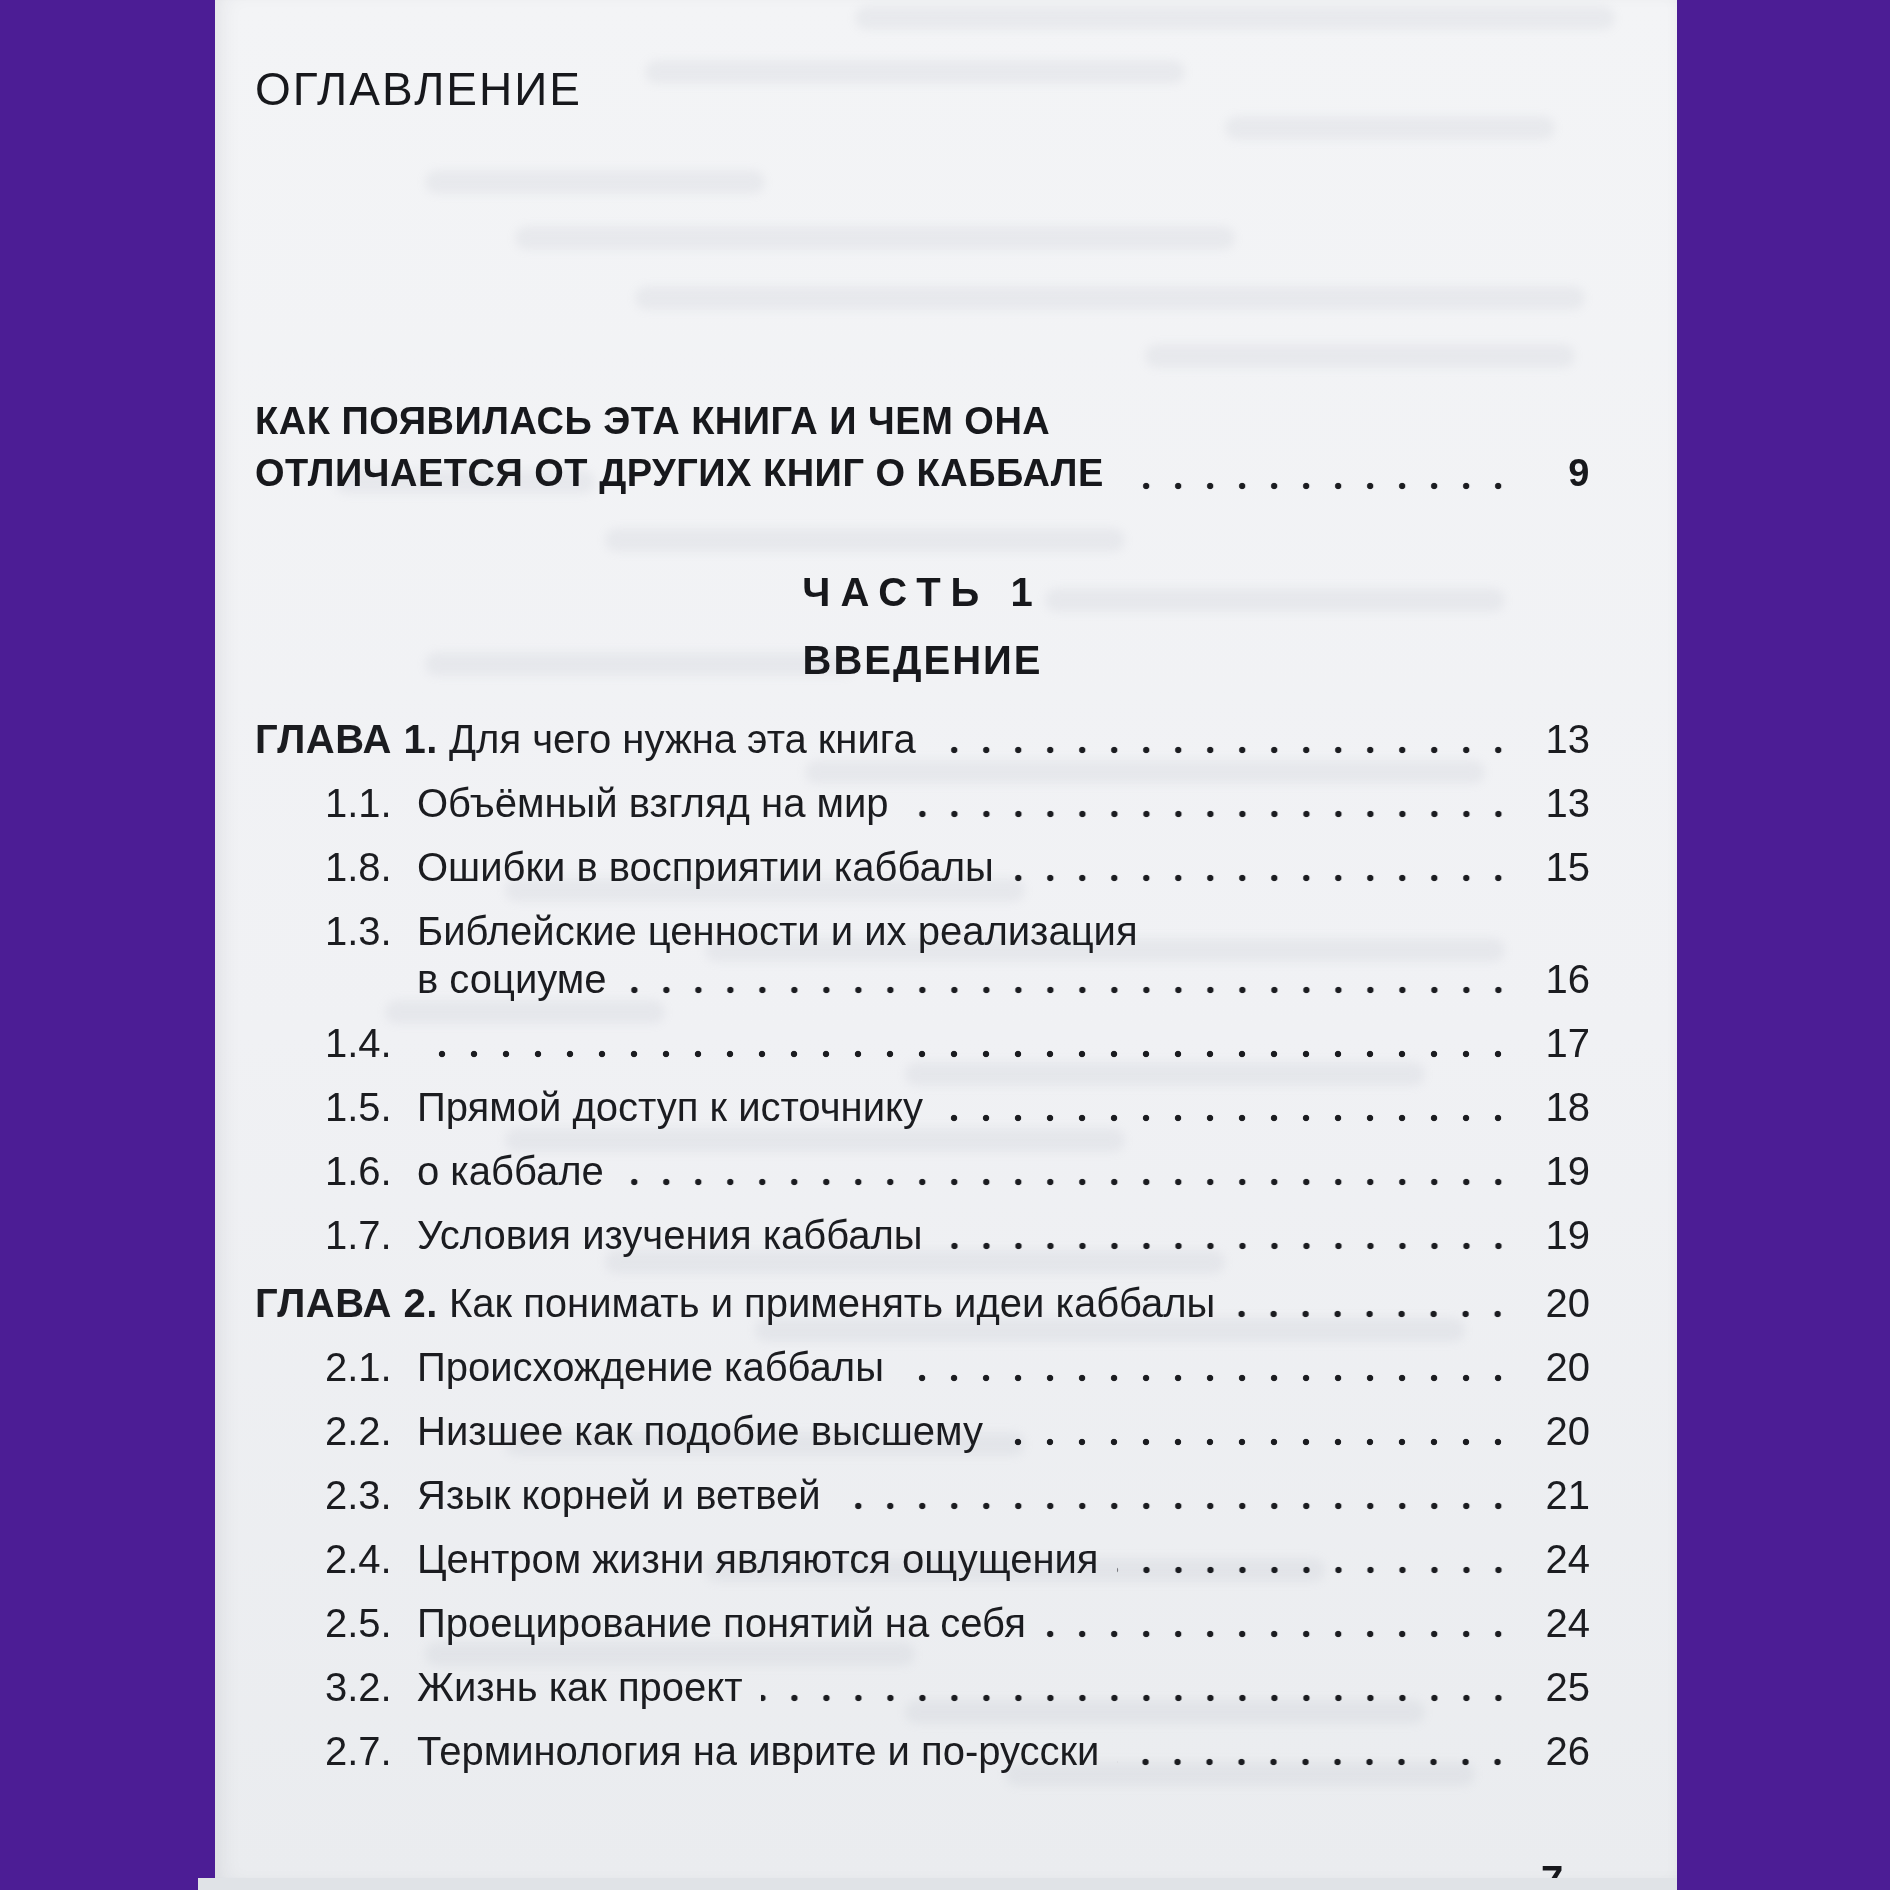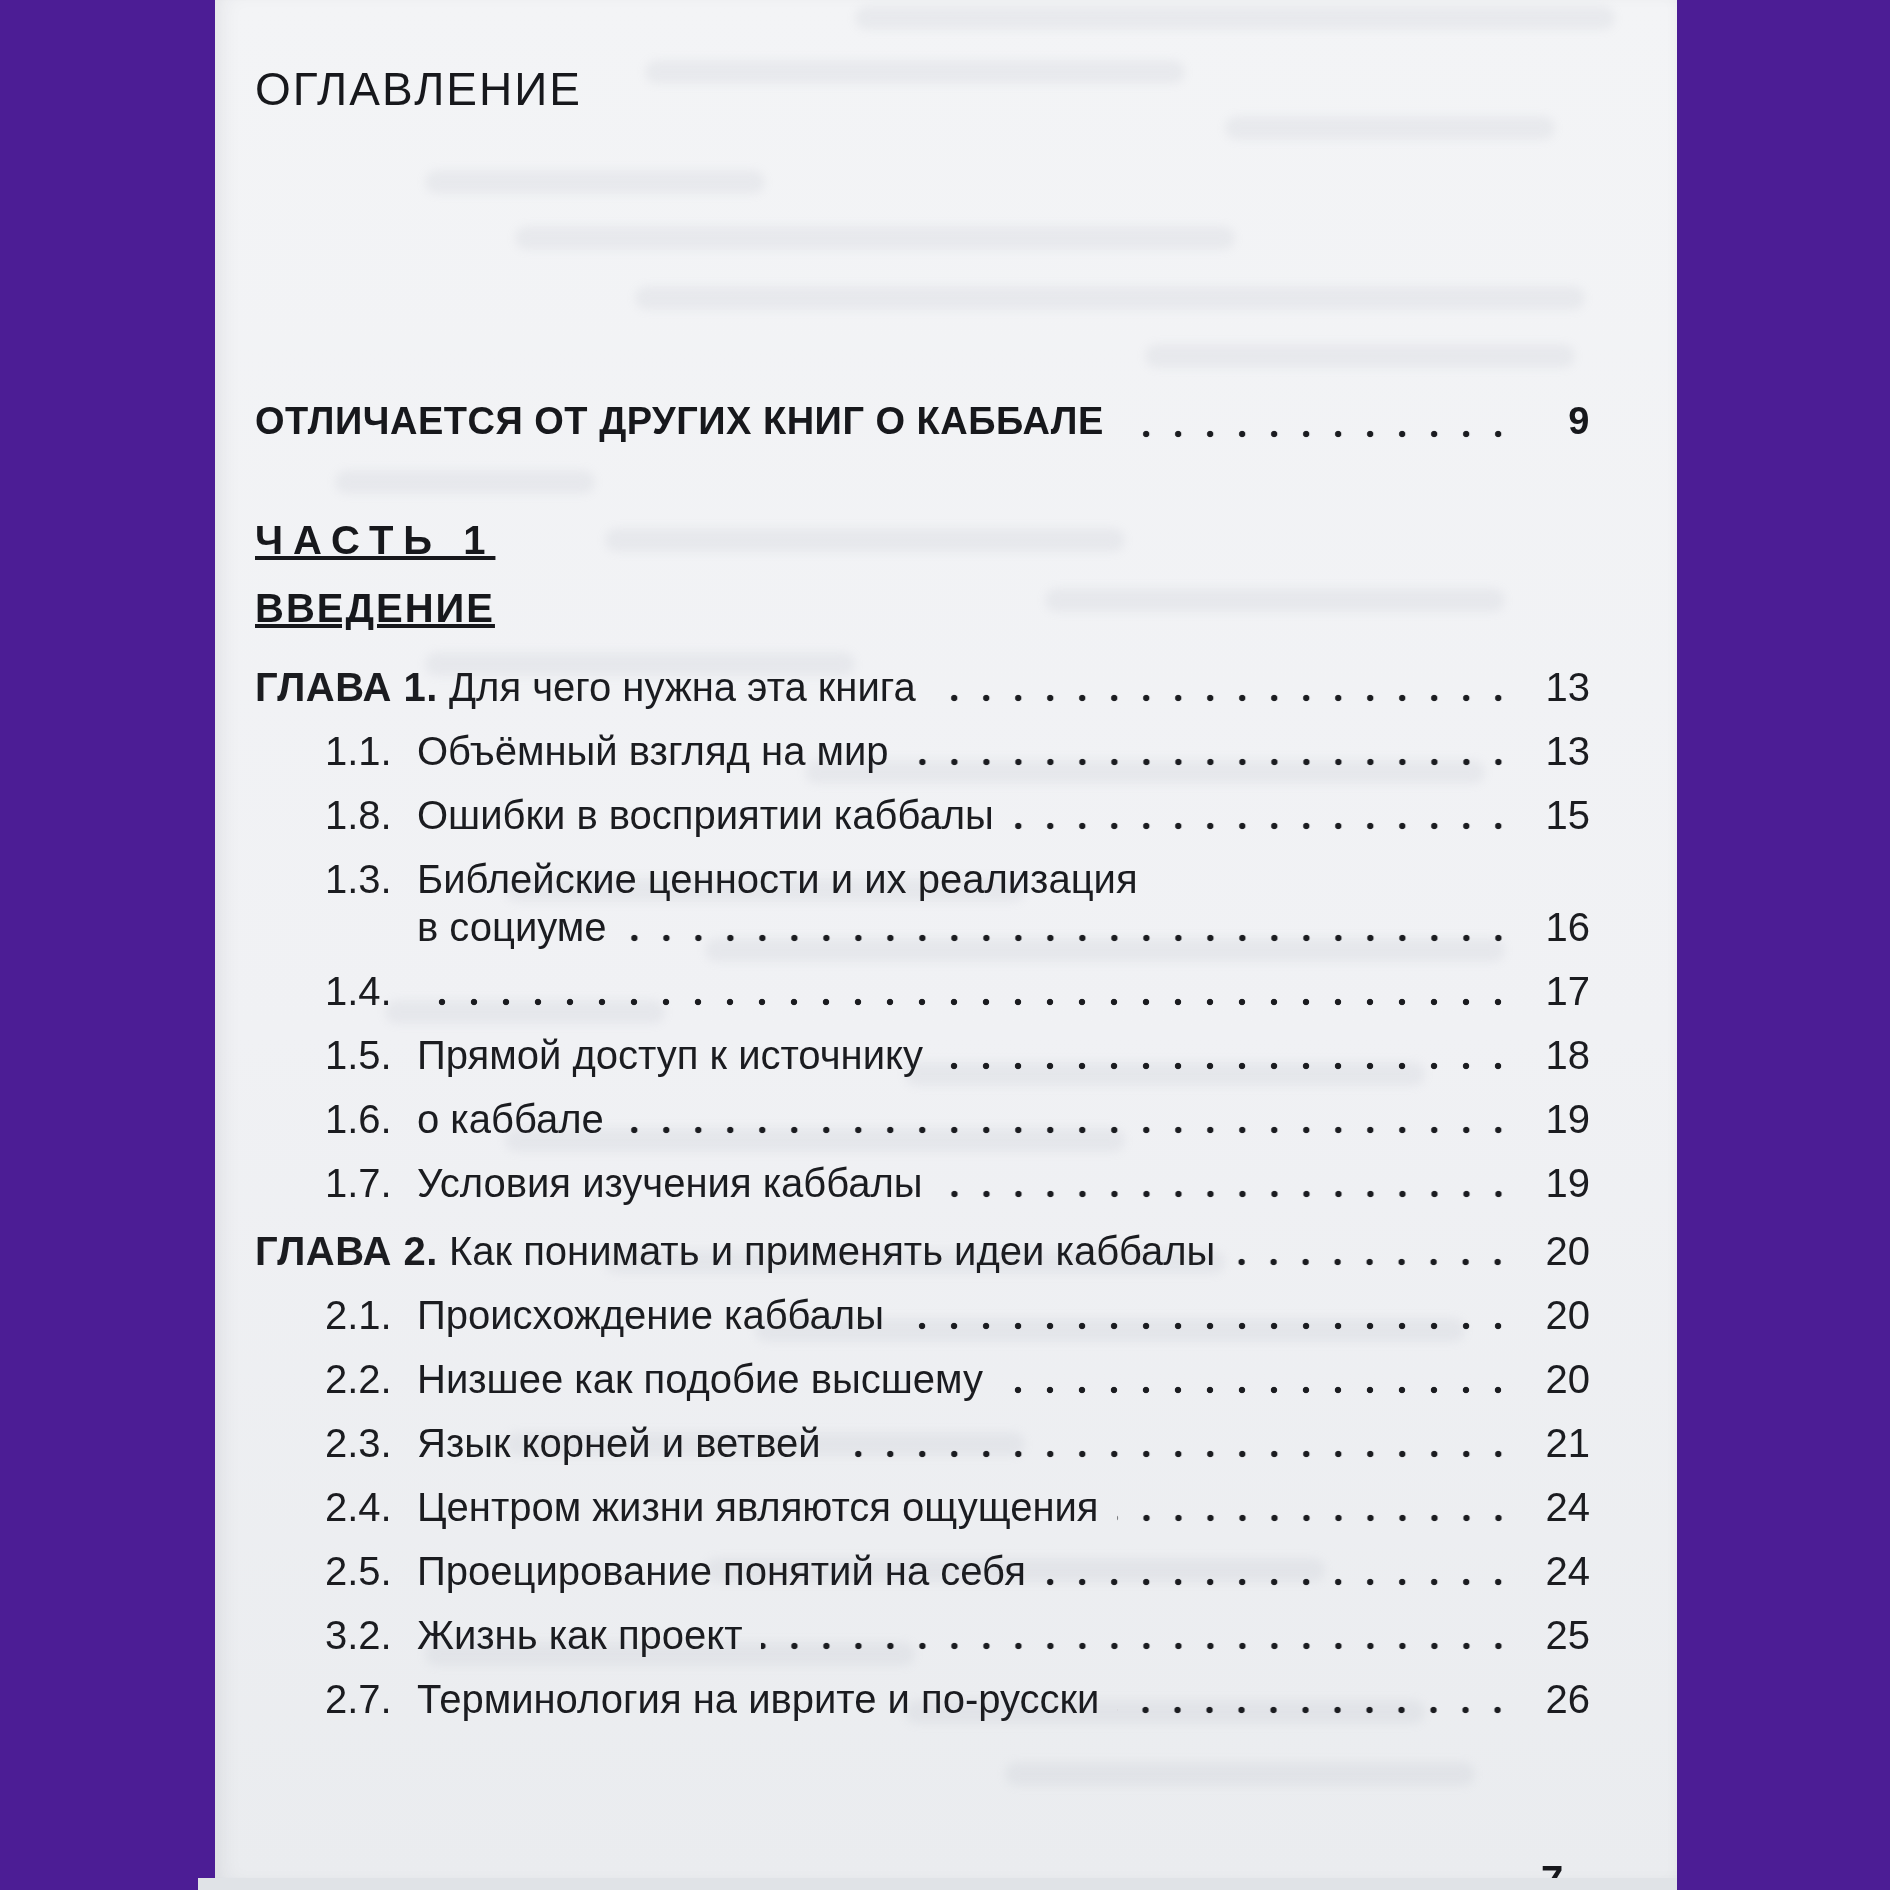--- a/index.html
+++ b/index.html
@@ -36,21 +36,21 @@
   }
   .line{display:flex;white-space:nowrap;}
   .leader{flex:1 1 auto;position:relative;min-width:40px;}
   .leader::after{
     content:"";position:absolute;left:18px;right:12px;bottom:9px;height:8px;
     background-image:radial-gradient(circle,#1b1c20 2.8px,rgba(0,0,0,0) 3.6px);
     background-size:32px 8px;background-repeat:repeat-x;background-position:right center;
   }
   .pageno{flex:0 0 64px;text-align:right;font-weight:400;}
   .preface .pageno{font-weight:700;}
-  .part{margin-top:59px;text-align:left;font-weight:700;color:#17181c;text-decoration:underline;}
+  .part{margin-top:59px;text-align:center;font-weight:700;color:#17181c;}
   .part-label{font-size:40px;line-height:68px;letter-spacing:10px;}
   .part-title{font-size:40px;line-height:68px;letter-spacing:2px;}
   .toc{margin-top:21px;font-size:40px;line-height:48px;}
   .chapter-row{margin-bottom:16px;}
   .chapter-row.spaced{margin-top:20px;}
   .chapter-label{font-weight:700;letter-spacing:.5px;}
   .item-row{display:flex;margin-bottom:16px;}
   .item-num{flex:0 0 92px;margin-left:70px;}
   .item-body{flex:1 1 auto;display:flex;flex-direction:column;min-width:0;}
   .folio{
@@ -87,20 +87,23 @@
         <div class="ghost" style="top: 1558px; left: 490px; width: 620px;"></div>
         <div class="ghost" style="top: 1642px; left: 210px; width: 490px;"></div>
         <div class="ghost" style="top: 1700px; left: 690px; width: 520px;"></div>
         <div class="ghost" style="top: 1762px; left: 790px; width: 470px;"></div>
       </div>
     <div class="content">
       <div class="doc-title">ОГЛАВЛЕНИЕ</div>
 
       <div class="preface" id="preface">
           <div class="line">
+            <span>КАК ПОЯВИЛАСЬ ЭТА КНИГА И ЧЕМ ОНА</span>
+          </div>
+          <div class="line">
             <span>ОТЛИЧАЕТСЯ ОТ ДРУГИХ КНИГ О КАББАЛЕ</span>
             <span class="leader"></span>
             <span class="pageno">9</span>
           </div>
         </div>
 
       <div class="part">
         <div class="part-label">ЧАСТЬ 1</div>
         <div class="part-title">ВВЕДЕНИЕ</div>
       </div>

